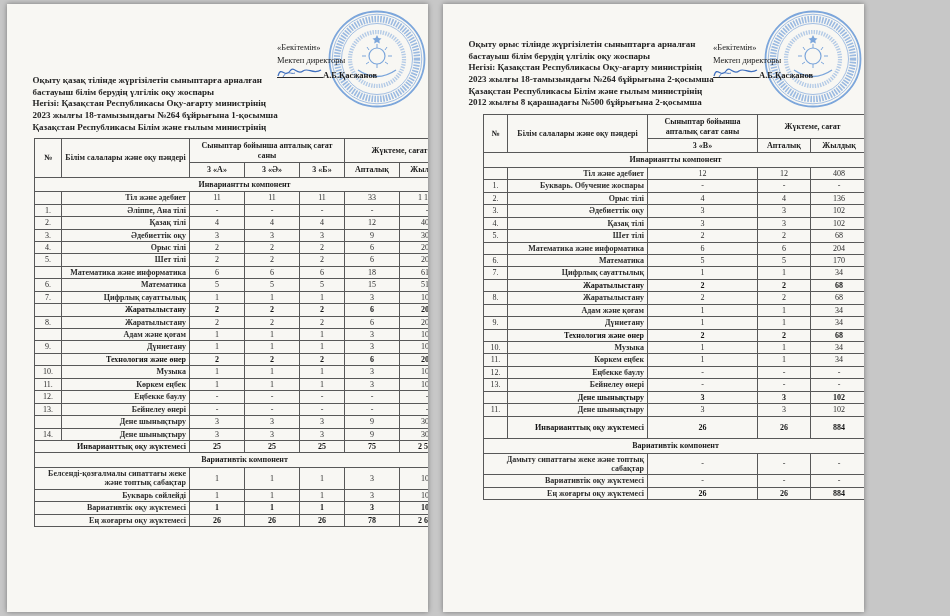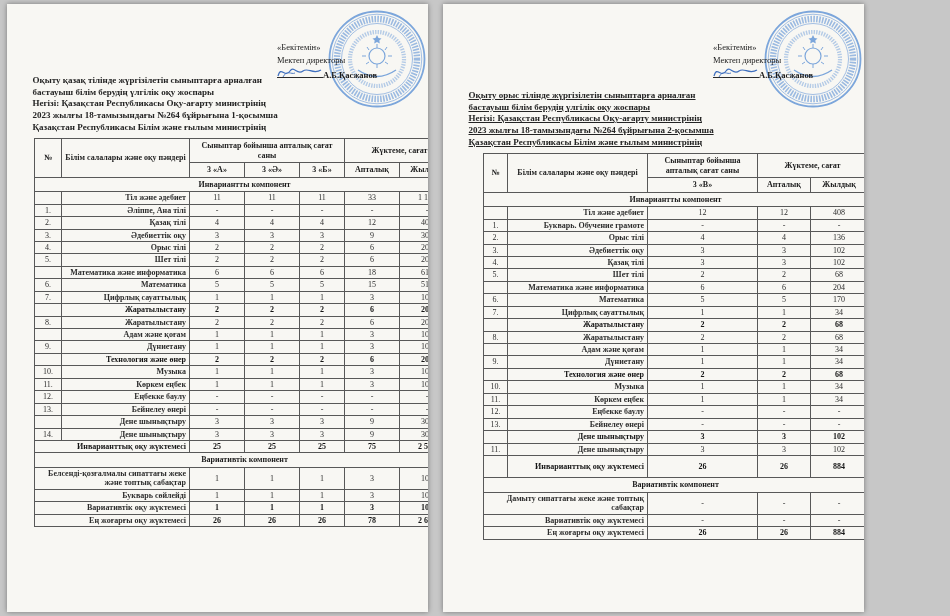--- a/index.html
+++ b/index.html
@@ -14,21 +14,21 @@
     background:#f8f7f3;
     box-shadow:0 0 5px rgba(0,0,0,.4);
     overflow:hidden;flex:0 0 auto;
   }
   
   .title{
     font-weight:bold;font-size:9px;line-height:1.3;
     text-align:left;color:#242424;width:370px;margin:0 auto;
   }
   .page1 .title{margin-top:71px;}
-  .page2 .title{margin-top:86px;text-decoration:underline;}
+  .page2 .title{margin-top:35px;}
   
   table.tbl{
     border-collapse:collapse;table-layout:fixed;
     font-size:8px;color:#2d2d2d;margin-top:5px;
   }
   .page1 table.tbl{margin-left:27px;width:420px;}
   .page2 table.tbl{margin-left:40px;width:384px;}
   .tbl th,.tbl td{border:1px solid #585858;padding:1px 3px;vertical-align:middle;line-height:1.18;}
   .tbl th{font-weight:bold;text-align:center;padding:2px;color:#222;}
   td.no{text-align:center;}
@@ -370,20 +370,21 @@
       </div>
     </div>
   </div>
 
   <div class="title">
     <div>Оқыту орыс тілінде жүргізілетін сыныптарға арналған</div>
     <div>бастауыш білім берудің үлгілік оқу жоспары</div>
     <div>Негізі: Қазақстан Республикасы Оқу-ағарту министрінің</div>
     <div>2023 жылғы 18-тамызындағы №264 бұйрығына 2-қосымша</div>
     <div>Қазақстан Республикасы Білім және ғылым министрінің</div>
+    <div>2012 жылғы 8 қарашадағы №500 бұйрығына 2-қосымша</div>
   </div>
 
   <table class="tbl">
     <colgroup>
       <col style="width:24px">
         <col style="width:140px">
       <col style="width:110px">
       <col style="width:53px">
         <col style="width:57px">
     </colgroup>
@@ -406,21 +407,21 @@
         </tr>
         <tr>
           <td class="no"></td>
           <td class="lbl">Тіл және әдебиет</td>
           <td class="val">12</td>
           <td class="val">12</td>
           <td class="val">408</td>
         </tr>
         <tr>
           <td class="no">1.</td>
-          <td class="lbl">Букварь. Обучение грамоте</td>
+          <td class="lbl">Букварь. Обучение жоспары</td>
           <td class="val">-</td>
           <td class="val">-</td>
           <td class="val">-</td>
         </tr>
         <tr>
           <td class="no">2.</td>
           <td class="lbl">Орыс тілі</td>
           <td class="val">4</td>
           <td class="val">4</td>
           <td class="val">136</td>

